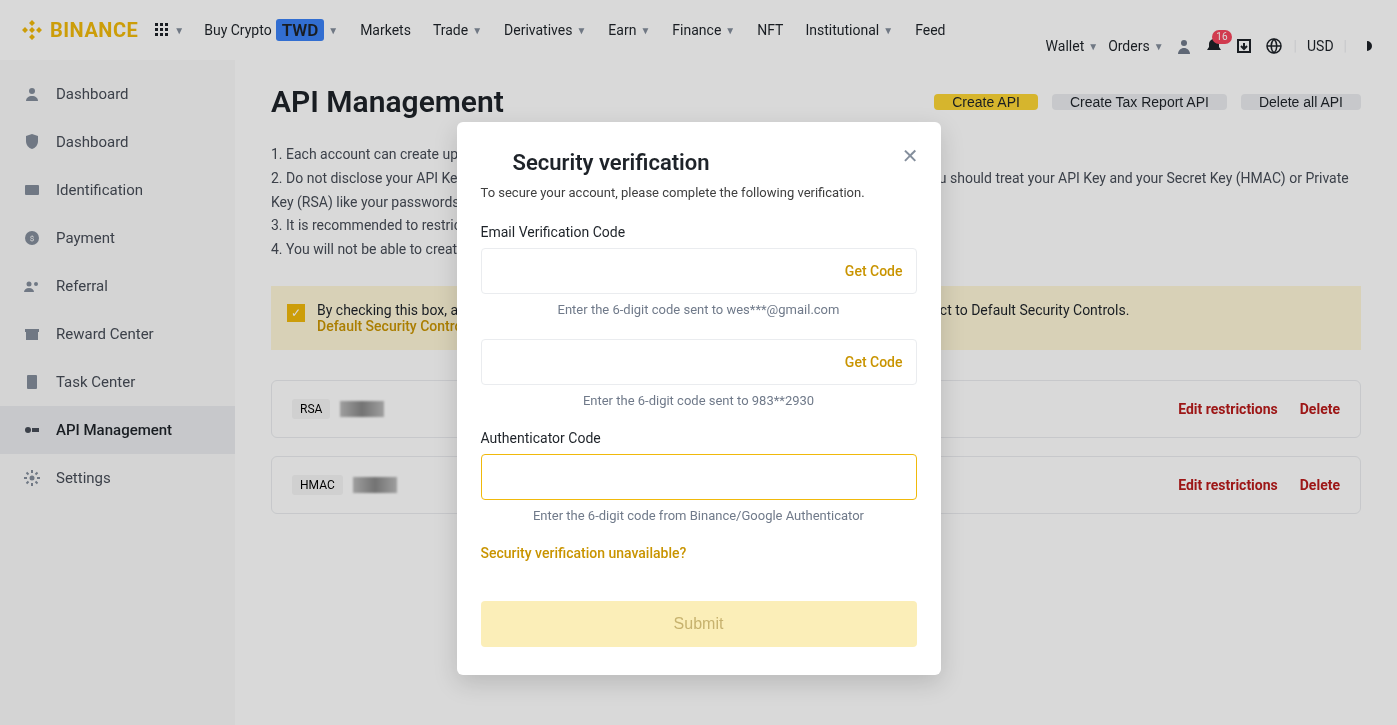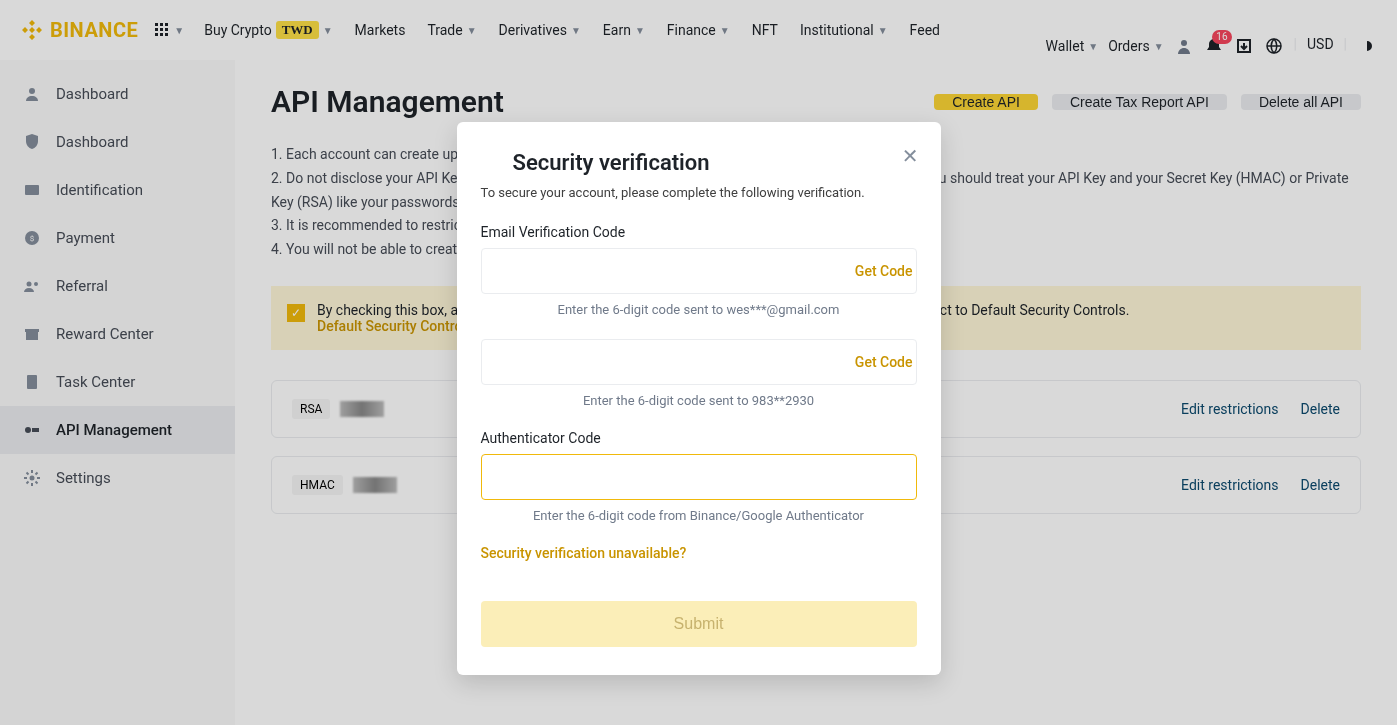--- a/index.html
+++ b/index.html
@@ -4,23 +4,23 @@
 <style>
 * { box-sizing: border-box; margin: 0; padding: 0; }
 body { font-family: -apple-system, BlinkMacSystemFont, "Segoe UI", Roboto, Arial, sans-serif; background: #fff; color: #1e2329; width: 1397px; height: 725px; overflow: hidden; position: relative; }
 
 
 .header { height: 60px; background: #fff; display: flex; align-items: center; padding: 0 20px; }
 .logo { display: flex; align-items: center; color: #f0b90b; font-weight: 700; font-size: 20px; letter-spacing: 0.5px; }
 .logo-icon { width: 24px; height: 24px; margin-right: 6px; }
 .nav { display: flex; align-items: center; margin-left: 20px; gap: 22px; font-size: 14px; color: #1e2329; }
 .nav-item { display: flex; align-items: center; gap: 4px; cursor: pointer; }
-.pill { background: #fde047; color: #1e2329; font-size: 13px; padding: 1px 6px; border-radius: 3px; font-weight: 600; font-family: Liberation Serif, serif; }
+.pill { background: #3b82f6; color: #1e2329; font-size: 17px; padding: 1px 6px; border-radius: 3px; font-weight: 600; }
 .chevron { font-size: 10px; color: #848e9c; }
-.header-right { margin-left: auto; display: flex; gap: 10px; font-size: 14px; margin-top: 32px; }
+.header-right { margin-left: auto; display: flex; align-items: center; gap: 10px; font-size: 14px; margin-top: 32px; }
 .icon-btn { width: 20px; height: 20px; display: flex; align-items: center; justify-content: center; position: relative; cursor: pointer; }
 .badge { position: absolute; top: -6px; right: -8px; background: #f6465d; color: #fff; font-size: 10px; border-radius: 8px; padding: 0 4px; min-width: 16px; text-align: center; line-height: 14px; }
 .divider { color: #eaecef; }
 
 
 .main { display: flex; height: calc(725px - 60px); }
 .sidebar { width: 235px; background: #fafafa; padding-top: 10px; }
 .sidebar-item { display: flex; align-items: center; gap: 14px; padding: 14px 22px; font-size: 15px; color: #474d57; cursor: pointer; }
 .sidebar-item.active { background: #eaecef; color: #1e2329; font-weight: 500; }
 .sidebar-icon { width: 20px; height: 20px; display: flex; align-items: center; justify-content: center; color: #848e9c; }
@@ -34,34 +34,34 @@
 .btn-primary { background: #fcd535; color: #1e2329; }
 .btn-secondary { background: #eaecef; color: #1e2329; }
 .notes { font-size: 14px; color: #474d57; line-height: 1.7; margin-bottom: 24px; }
 .alert { background: #fef6d8; padding: 16px; display: flex; gap: 12px; font-size: 14px; color: #1e2329; margin-bottom: 30px; }
 .checkbox { width: 18px; height: 18px; background: #f0b90b; display: flex; align-items: center; justify-content: center; color: #fff; font-size: 12px; flex-shrink: 0; margin-top: 2px; }
 .alert-link { color: #c99400; font-weight: 500; }
 .api-card { border: 1px solid #eaecef; border-radius: 6px; padding: 18px 20px; display: flex; align-items: center; margin-bottom: 18px; }
 .api-tag { background: #f5f5f5; color: #000000; font-size: 12px; padding: 3px 8px; border-radius: 3px; margin-right: 10px; }
 .blur-box { width: 44px; height: 16px; background: linear-gradient(90deg, #bbb 0%, #888 50%, #bbb 100%); filter: blur(1px); }
 .card-actions { margin-left: auto; display: flex; gap: 22px; }
-.card-link { color: #0c4a6e; font-size: 14px; font-weight: 400; cursor: pointer; }
+.card-link { color: #b91c1c; font-size: 14px; font-weight: 700; cursor: pointer; }
 
 
 .overlay { position: absolute; inset: 0; background: rgba(0,0,0,0.15); display: flex; align-items: flex-start; justify-content: center; padding-top: 122px; }
 .modal { width: 484px; background: #fff; border-radius: 6px; padding: 28px 24px; box-shadow: 0 8px 24px rgba(0,0,0,0.15); position: relative; }
 .modal-title { font-size: 22px; font-weight: 600; margin-bottom: 10px; margin-left: 32px; }
 .modal-sub { font-size: 13px; color: #404040; margin-bottom: 24px; }
 .close-x { position: absolute; top: 22px; right: 22px; font-size: 20px; color: #848e9c; cursor: pointer; }
 .field { margin-bottom: 22px; }
 .field-label { font-size: 14px; color: #1e2329; margin-bottom: 8px; }
 .input-wrap { position: relative; }
 .input { width: 100%; height: 46px; border: 1px solid #eaecef; border-radius: 4px; padding: 0 95px 0 12px; font-size: 14px; outline: none; }
 .input.focused { border-color: #f0b90b; }
-.get-code { position: absolute; right: 4px; top: 50%; transform: translateY(-50%); color: #c99400; font-size: 14px; font-weight: 500; cursor: pointer; }
+.get-code { position: absolute; right: 14px; top: 50%; transform: translateY(-50%); color: #c99400; font-size: 14px; font-weight: 500; cursor: pointer; }
 .hint { font-size: 13px; color: #707a8a; margin-top: 8px; text-align: center; }
 .help-link { color: #c99400; font-size: 14px; font-weight: 500; cursor: pointer; display: block; margin-bottom: 40px; }
 .submit-btn { width: 100%; height: 46px; background: #fbeeb8; color: #c7b26e; border: none; border-radius: 4px; font-size: 16px; font-weight: 500; cursor: pointer; }
 
 svg { display: block; }
 </style>
 </head>
 <body>
 
 <div class="header">

